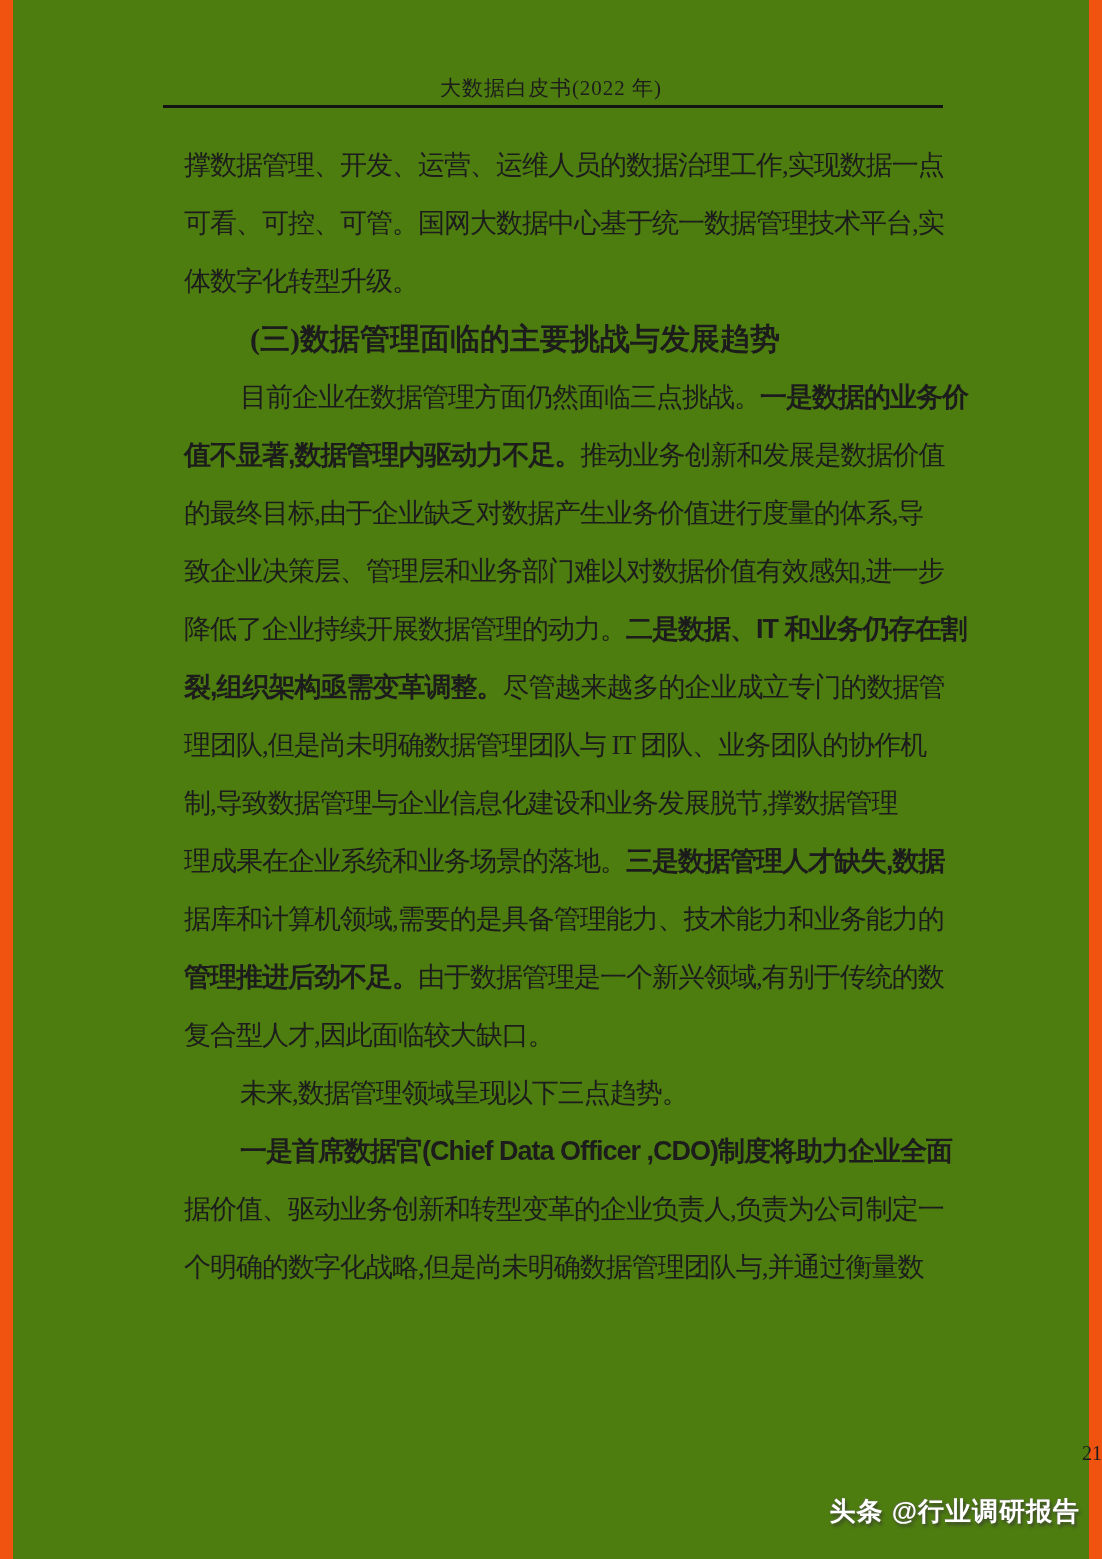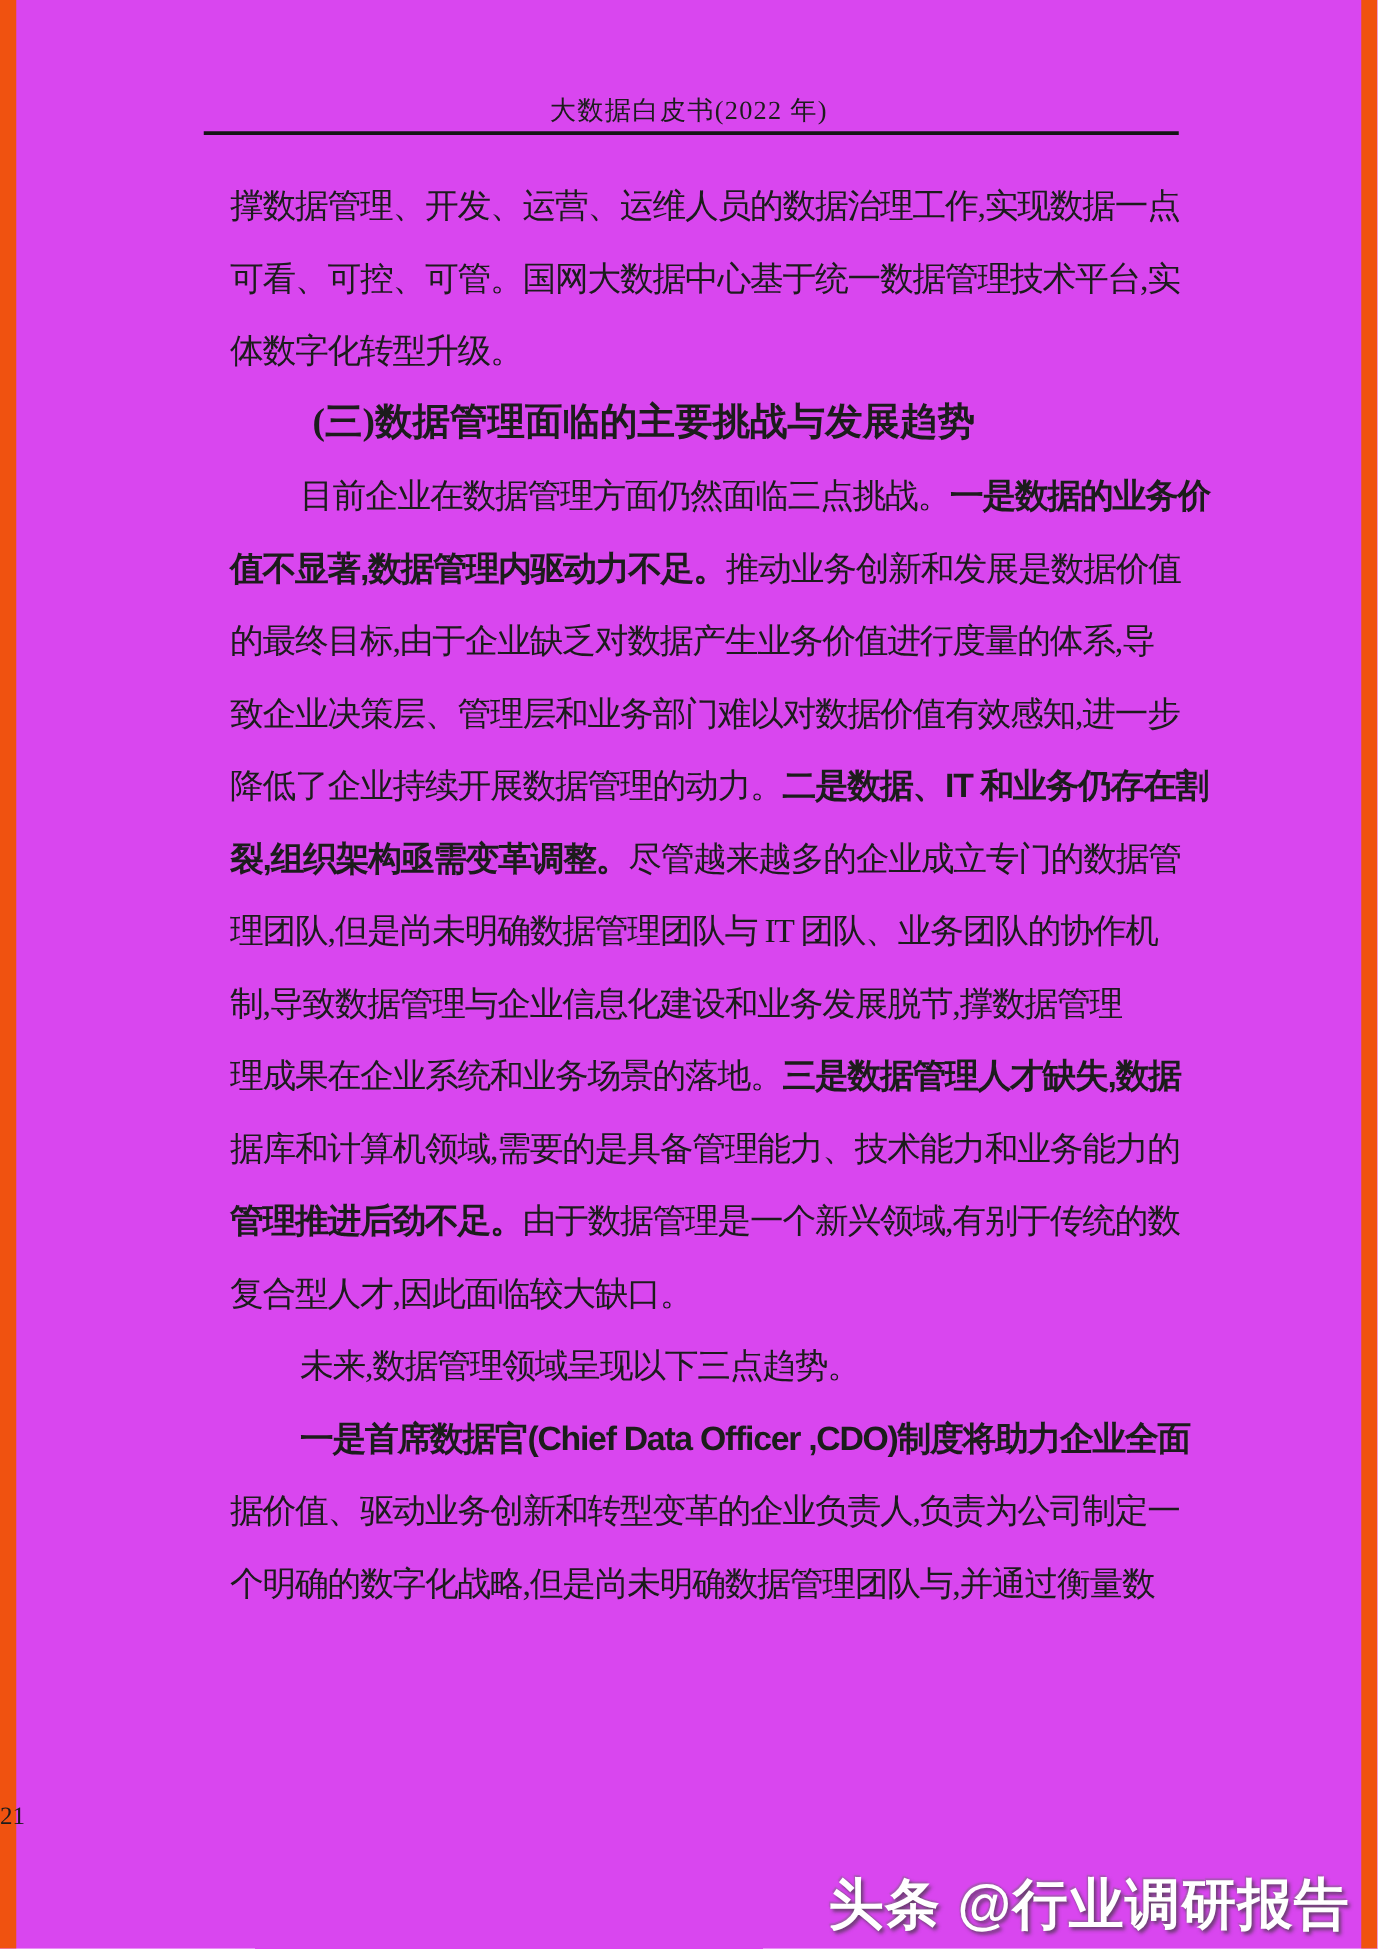--- a/index.html
+++ b/index.html
@@ -1,20 +1,20 @@
 <!DOCTYPE html>
 <html><head>
 <meta charset="utf-8">
 <style>
   html, body { margin: 0; padding: 0; background: #ffffff; }
   .page {
     position: relative;
     width: 1102px;
     height: 1559px;
-    background: #d946ef;
+    background: #4d7c0f;
     overflow: hidden;
     font-family: "Liberation Serif", "DejaVu Serif", serif;
     color: #1c1c1c;
   }
   .edge {
     position: absolute;
     top: 0;
     bottom: 0;
     width: 13px;
   }
@@ -67,30 +67,30 @@
   }
   .line.heading .b {
     font-family: Liberation Serif, serif;
     font-weight: 700;
   }
   .page-number {
     position: absolute;
     top: 1442px;
     left: 0;
     right: 0;
-    text-align: left;
+    text-align: right;
     font-size: 20px;
     color: #1c1c1c;
   }
   .watermark {
     position: absolute;
     top: 1494px;
     right: 22px;
     font-family: "Liberation Sans", "DejaVu Sans", sans-serif;
-    font-size: 44px;
+    font-size: 26px;
     font-weight: 700;
     letter-spacing: 1px;
     color: #ffffff;
     text-shadow:
       2px 3px 3px rgba(55, 55, 55, 0.65),
       -1px -1px 1px rgba(110, 110, 110, 0.40),
       0 0 1px rgba(90, 90, 90, 0.35);
   }
 </style>
 </head>

